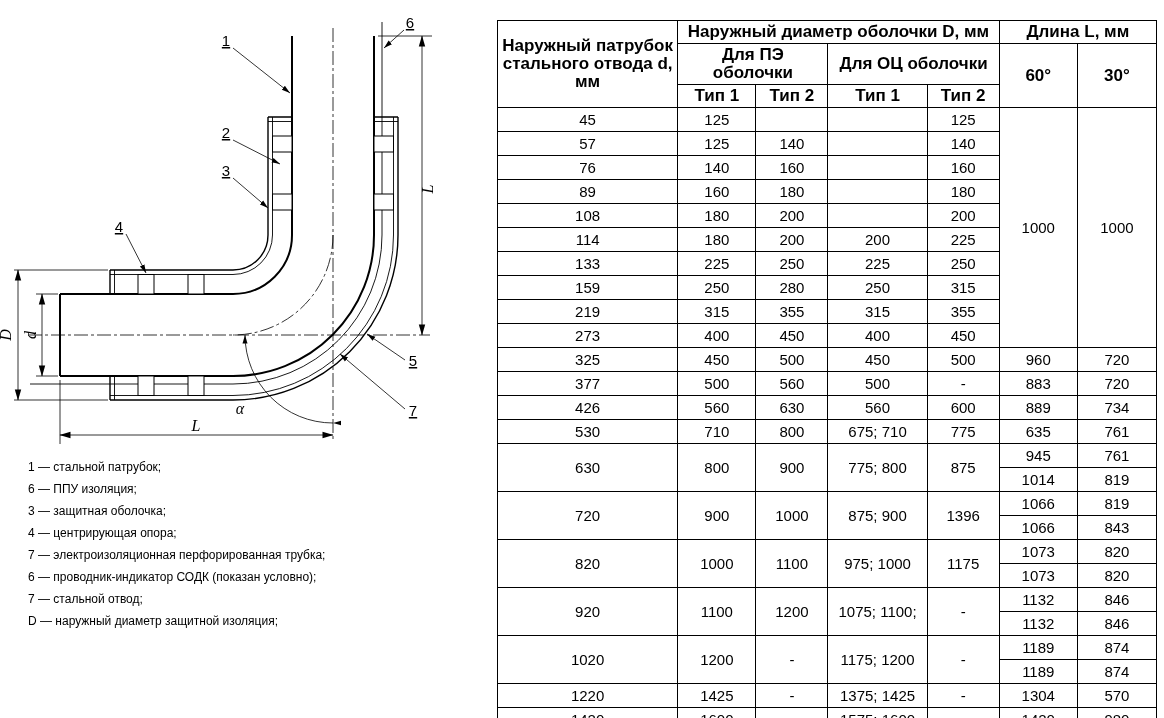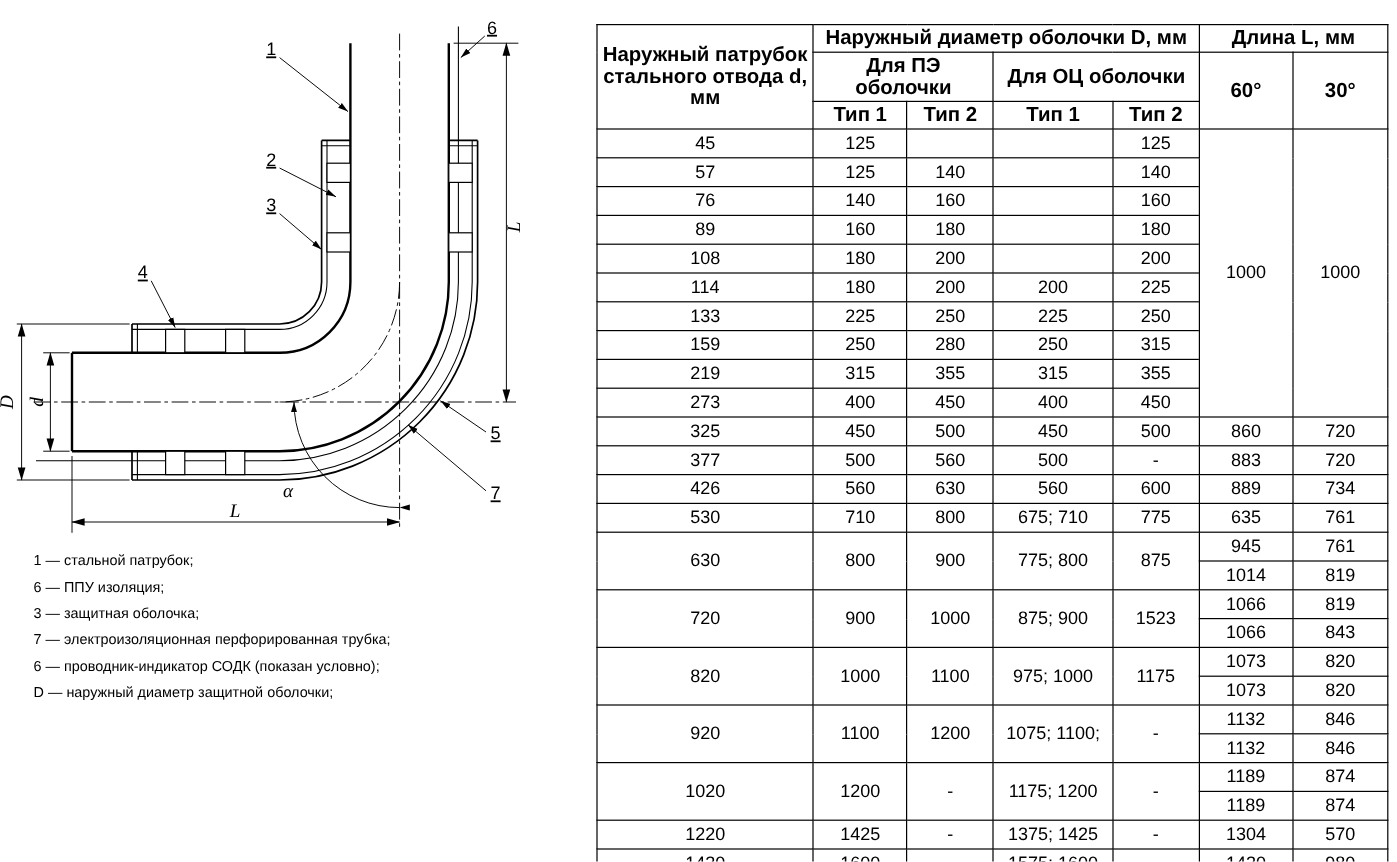--- a/index.html
+++ b/index.html
@@ -173,23 +173,25 @@
 
         <line class="thin" x1="405" y1="405" x2="340" y2="350" marker-end="url(#arrs)"></line>
         <text class="num" x="413" y="412" text-anchor="middle">7</text>
       </g>
     </svg>
 
     <div class="legend">
       <div>1 — стальной патрубок;</div>
       <div>6 — ППУ изоляция;</div>
       <div>3 — защитная оболочка;</div>
+      <div>4 — центрирующая опора;</div>
       <div>7 — электроизоляционная перфорированная трубка;</div>
       <div>6 — проводник-индикатор СОДК (показан условно);</div>
-      <div>D — наружный диаметр защитной оболочки;</div>
+      <div>7 — стальной отвод;</div>
+      <div>D — наружный диаметр защитной изоляция;</div>
     </div>
   </div>
 
   <div class="table-panel">
     <table class="spec">
       <colgroup>
         <col style="width:180px">
         <col style="width:78px">
         <col style="width:72px">
         <col style="width:99px">
@@ -288,21 +290,21 @@
             <td>450</td>
             <td>400</td>
             <td>450</td>
           </tr>
           <tr>
             <td>325</td>
             <td>450</td>
             <td>500</td>
             <td>450</td>
             <td>500</td>
-            <td>860</td>
+            <td>960</td>
             <td>720</td>
           </tr>
           <tr>
             <td>377</td>
             <td>500</td>
             <td>560</td>
             <td>500</td>
             <td>-</td>
             <td>883</td>
             <td>720</td>
@@ -336,21 +338,21 @@
           </tr>
           <tr>
             <td>1014</td>
             <td>819</td>
           </tr>
           <tr>
             <td rowspan="2">720</td>
             <td rowspan="2">900</td>
             <td rowspan="2">1000</td>
             <td rowspan="2">875; 900</td>
-            <td rowspan="2">1523</td>
+            <td rowspan="2">1396</td>
             <td>1066</td>
             <td>819</td>
           </tr>
           <tr>
             <td>1066</td>
             <td>843</td>
           </tr>
           <tr>
             <td rowspan="2">820</td>
             <td rowspan="2">1000</td>

